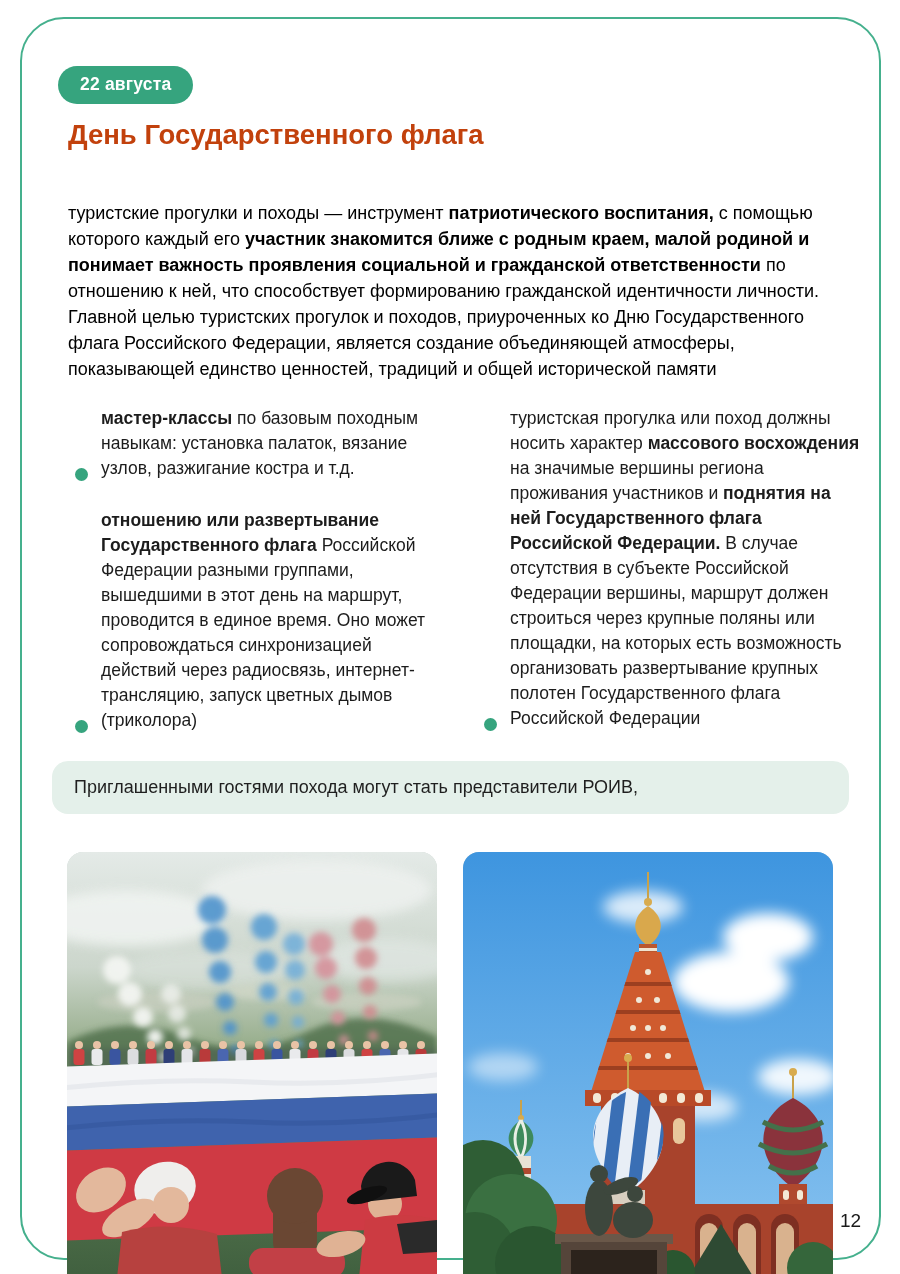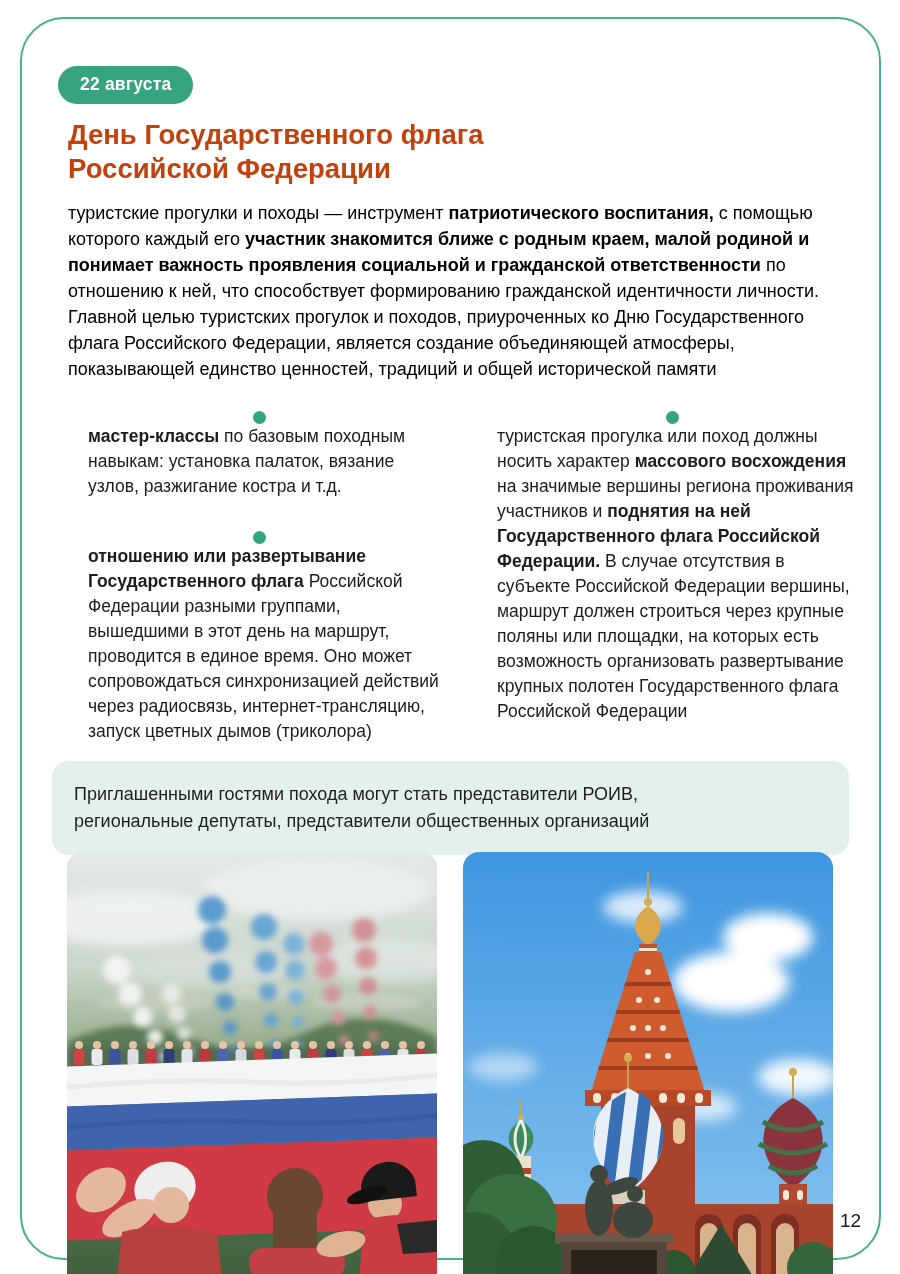--- a/index.html
+++ b/index.html
@@ -26,30 +26,30 @@
     position:absolute; left:68px; top:196px; width:790px; z-index:2;
     font-size:18px; line-height:26px; color:#000000;
   }
   b { font-weight:700; }
   .columns {
     position:absolute; left:75px; top:402px; width:792px; z-index:2;
     display:flex;
   }
   .col-left  { width:368px; }
   .col-right { width:376px; margin-left:41px; }
-  .bullet { display:flex; align-items:center;flex-direction:column; }
+  .bullet { display:flex; align-items:flex-end; }
   .bullet + .bullet { margin-top:27px; }
   .dot {
     flex:0 0 13px; width:13px; height:13px; border-radius:50%;
     background:#36a47e; margin-top:5px;
   }
   .btext { margin-left:13px; font-size:17.5px; line-height:25px; color:#1c1c1c; }
   .callout {
     position:absolute; left:52px; top:757px; width:797px; z-index:2;
-    background:#e4f0ea; border-radius:16px; padding:20px 22px;
+    background:#e4f0ea; border-radius:16px; padding:13px 22px;
     font-size:18px; line-height:27px; color:#1f1f1f;
   }
   .photo {
     position:absolute; top:848px; width:370px; height:426px; z-index:3;
     border-radius:16px 16px 0 0; overflow:hidden; background:#cfd8d4;
   }
   .photo-left  { left:67px; }
   .photo-right { left:463px; }
   .photo svg { display:block; }
   .pagenum {
@@ -58,21 +58,21 @@
   }
 </style>
 </head>
 <body>
 
 <div class="page">
   <div class="frame"></div>
 
   <div class="badge">22 августа</div>
 
-  <h1 class="title"><span>День Государственного флага</span><br><span>Российской Федерации</span></h1>
+  <h1 class="title"><span>День Государственного флага</span><br></h1>
 
   <p class="intro"><span>туристские прогулки и походы — инструмент </span><b>патриотического воспитания,</b><span> с помощью которого каждый его </span><b>участник знакомится ближе с родным краем, малой родиной и понимает важность проявления социальной и гражданской ответственности</b><span> по отношению к ней, что способствует формированию гражданской идентичности личности. Главной целью туристских прогулок и походов, приуроченных ко Дню Государственного флага Российского Федерации, является создание объединяющей атмосферы, показывающей единство ценностей, традиций и общей исторической памяти</span></p>
 
   <div class="columns">
     <div class="col-left">
       <div class="bullet">
         <span class="dot"></span>
         <div class="btext"><b>мастер-классы</b><span> по базовым походным навыкам: установка палаток, вязание узлов, разжигание костра и т.д.</span></div>
       </div>
       <div class="bullet">
@@ -81,21 +81,21 @@
       </div>
     </div>
     <div class="col-right">
       <div class="bullet">
         <span class="dot"></span>
         <div class="btext"><span>туристская прогулка или поход должны носить характер </span><b>массового восхождения</b><span> на значимые вершины региона проживания участников и </span><b>поднятия на ней Государственного флага Российской Федерации.</b><span> В случае отсутствия в субъекте Российской Федерации вершины, маршрут должен строиться через крупные поляны или площадки, на которых есть возможность организовать развертывание крупных полотен Государственного флага Российской Федерации</span></div>
       </div>
     </div>
   </div>
 
-  <div class="callout"><span>Приглашенными гостями похода могут стать представители РОИВ,</span><br><span>региональные депутаты, представители общественных организаций</span></div>
+  <div class="callout"><span>Приглашенными гостями похода могут стать представители РОИВ,</span><br></div>
 
   <div class="photo photo-left">
     <svg width="370" height="426" viewBox="0 0 370 426">
       <defs>
         <linearGradient id="lsky" x1="0" y1="0" x2="0" y2="1">
           <stop offset="0" stop-color="#e4eae7"></stop>
           <stop offset="0.27" stop-color="#ccd6cc"></stop>
           <stop offset="0.5" stop-color="#8aa47c"></stop>
           <stop offset="0.74" stop-color="#55754e"></stop>
           <stop offset="1" stop-color="#40603f"></stop>

